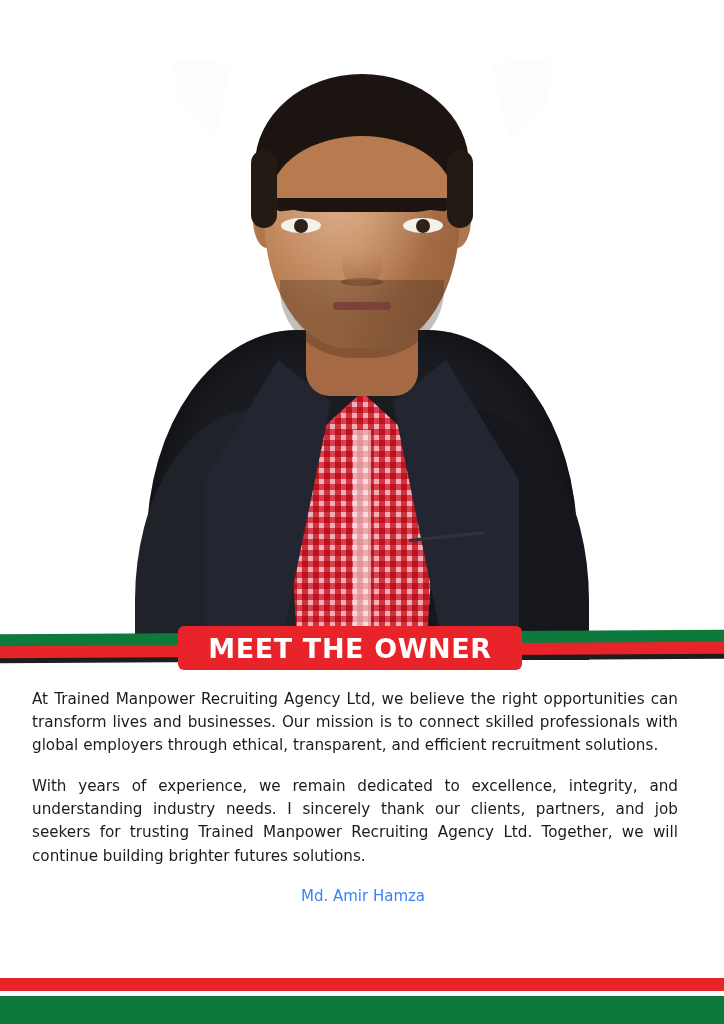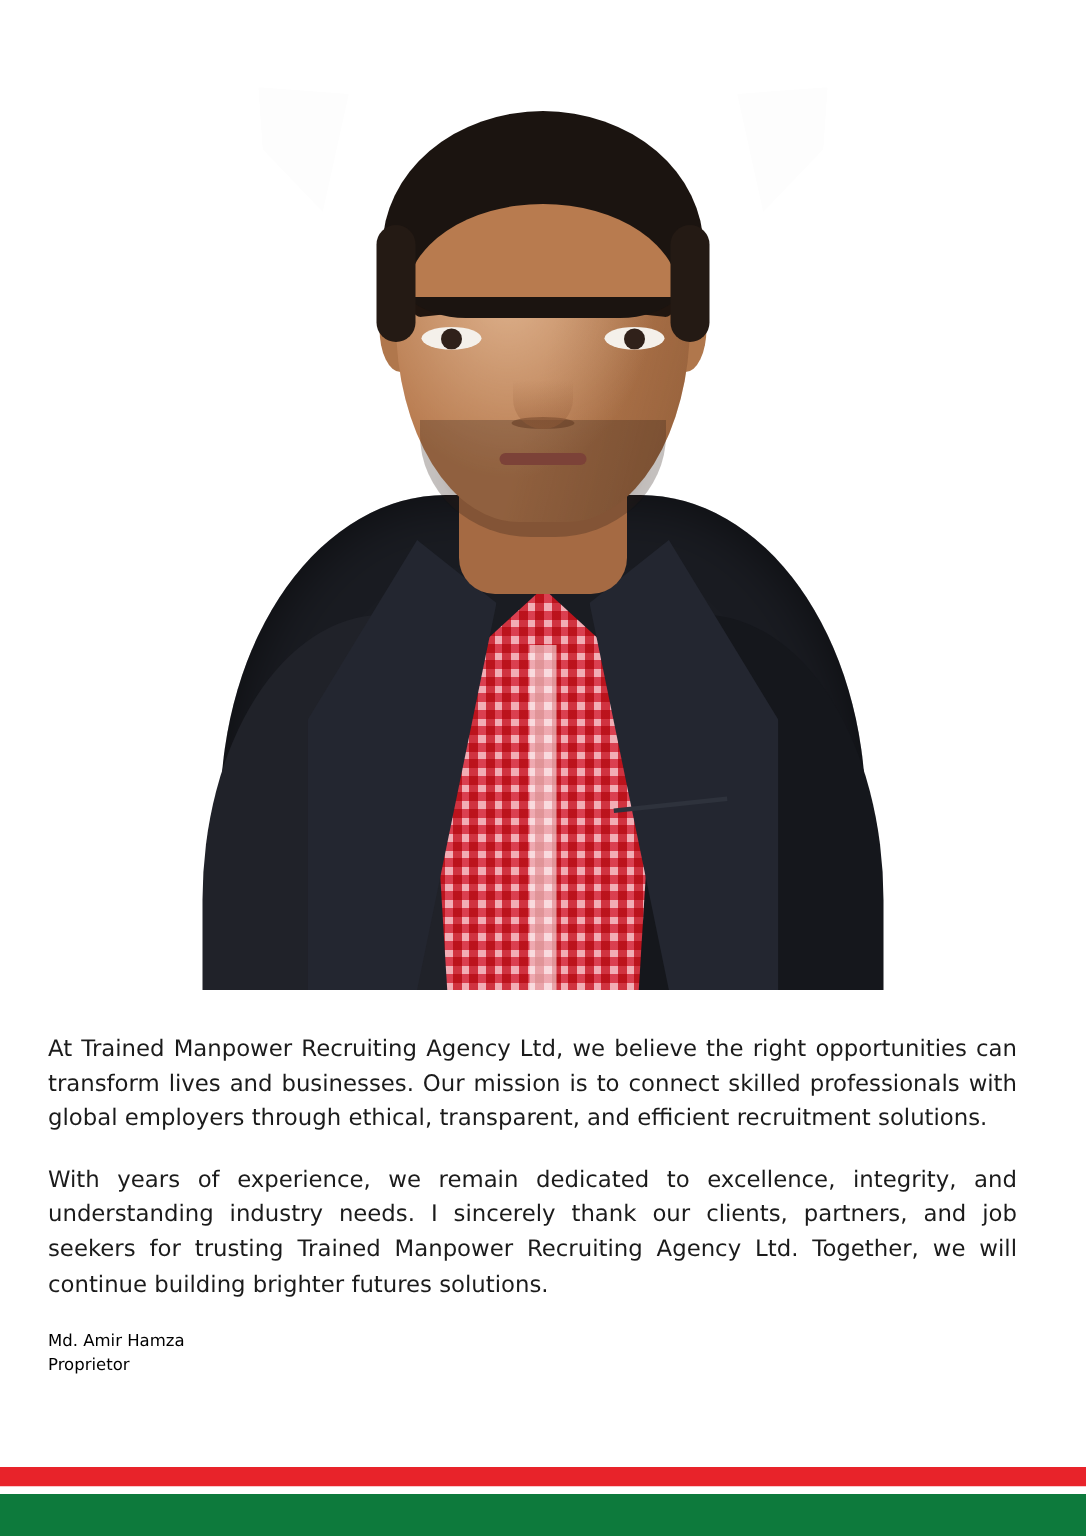--- a/index.html
+++ b/index.html
@@ -368,24 +368,25 @@
   .para {
     font-size: 15.2px;
     line-height: 1.52;
     color: #1b1b1b;
     text-align: justify;
     margin: 0 16px 18px 0;
     font-weight: 500;
   }
   .signature {
     margin-top: 8px;
-    font-size: 11px;
+    font-size: 15px;
     line-height: 1.45;
-    color: #000000;
+    color: #3b82f6;
     font-weight: 500;
+    text-align: center;
   }
   .signature div { white-space: nowrap; }
 
   
   .footer {
     position: absolute;
     left: 0;
     bottom: 0;
     width: 724px;
     height: 46px;
@@ -446,27 +447,34 @@
       <div class="eye-l"></div>
       <div class="eye-r"></div>
       <div class="brow-l"></div>
       <div class="brow-r"></div>
       <div class="hair"></div>
       <div class="hair-side-l"></div>
       <div class="hair-side-r"></div>
     </div>
   </div>
 
+  <div class="banner-wrap">
+    <div class="banner-stripe-green"></div>
+    <div class="banner-stripe-red"></div>
+    <div class="banner-stripe-dark"></div>
+    <div class="title-plate">
+      <span class="title-plate-text">MEET THE OWNER</span>
+    </div>
+  </div>
 
   <div class="content">
     <p class="para">At Trained Manpower Recruiting Agency Ltd, we believe the right opportunities can transform lives and businesses. Our mission is to connect skilled professionals with global employers through ethical, transparent, and efficient recruitment solutions.</p>
     <p class="para">With years of experience, we remain dedicated to excellence, integrity, and understanding industry needs. I sincerely thank our clients, partners, and job seekers for trusting Trained Manpower Recruiting Agency Ltd. Together, we will continue building brighter futures solutions.</p>
     <div class="signature">
       <div>Md. Amir Hamza</div>
-      <div>Proprietor</div>
     </div>
   </div>
 
   <div class="footer">
     <div class="footer-red"></div>
     <div class="footer-white"></div>
     <div class="footer-green"></div>
   </div>
 
 </div>

